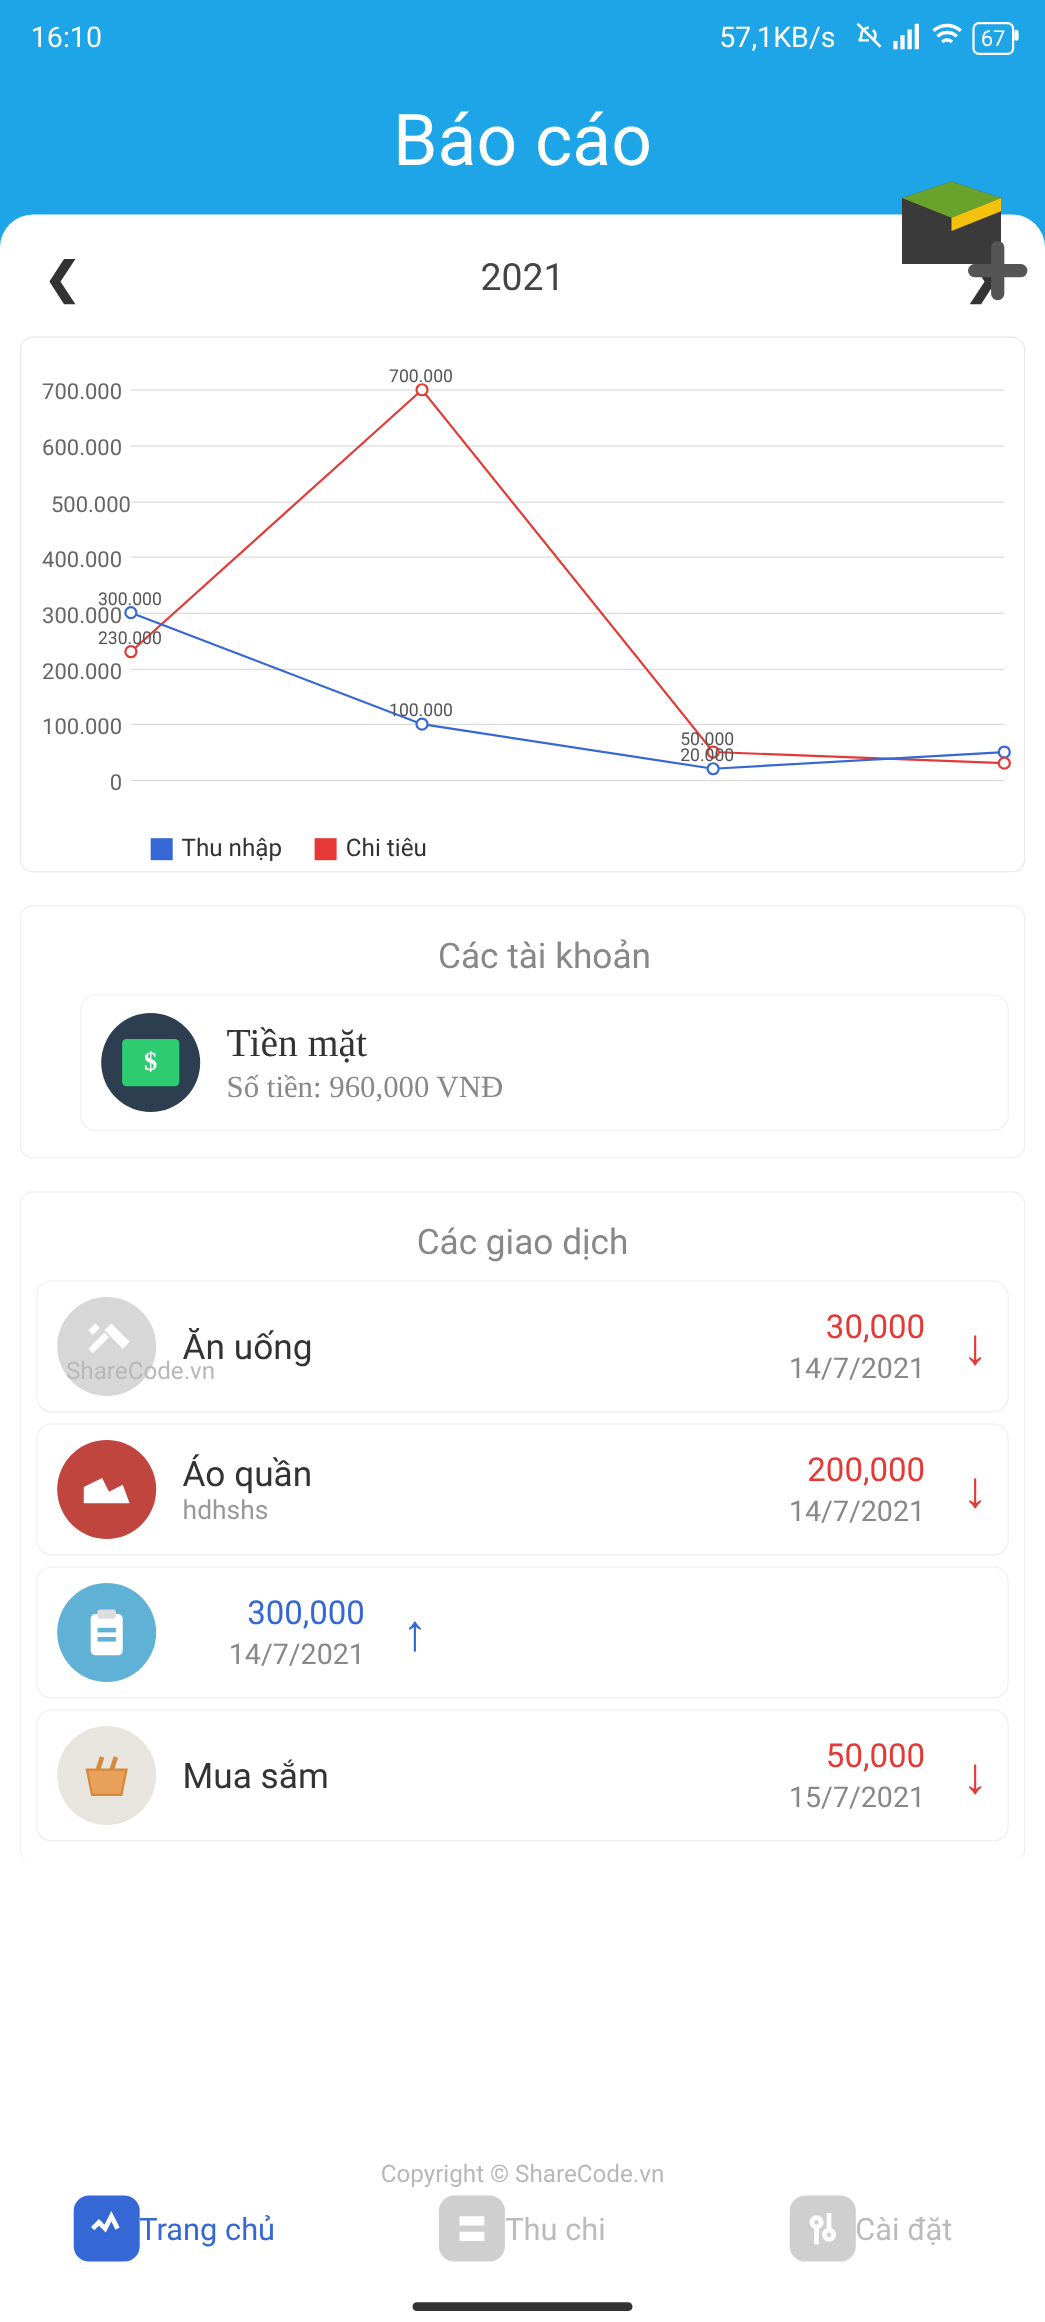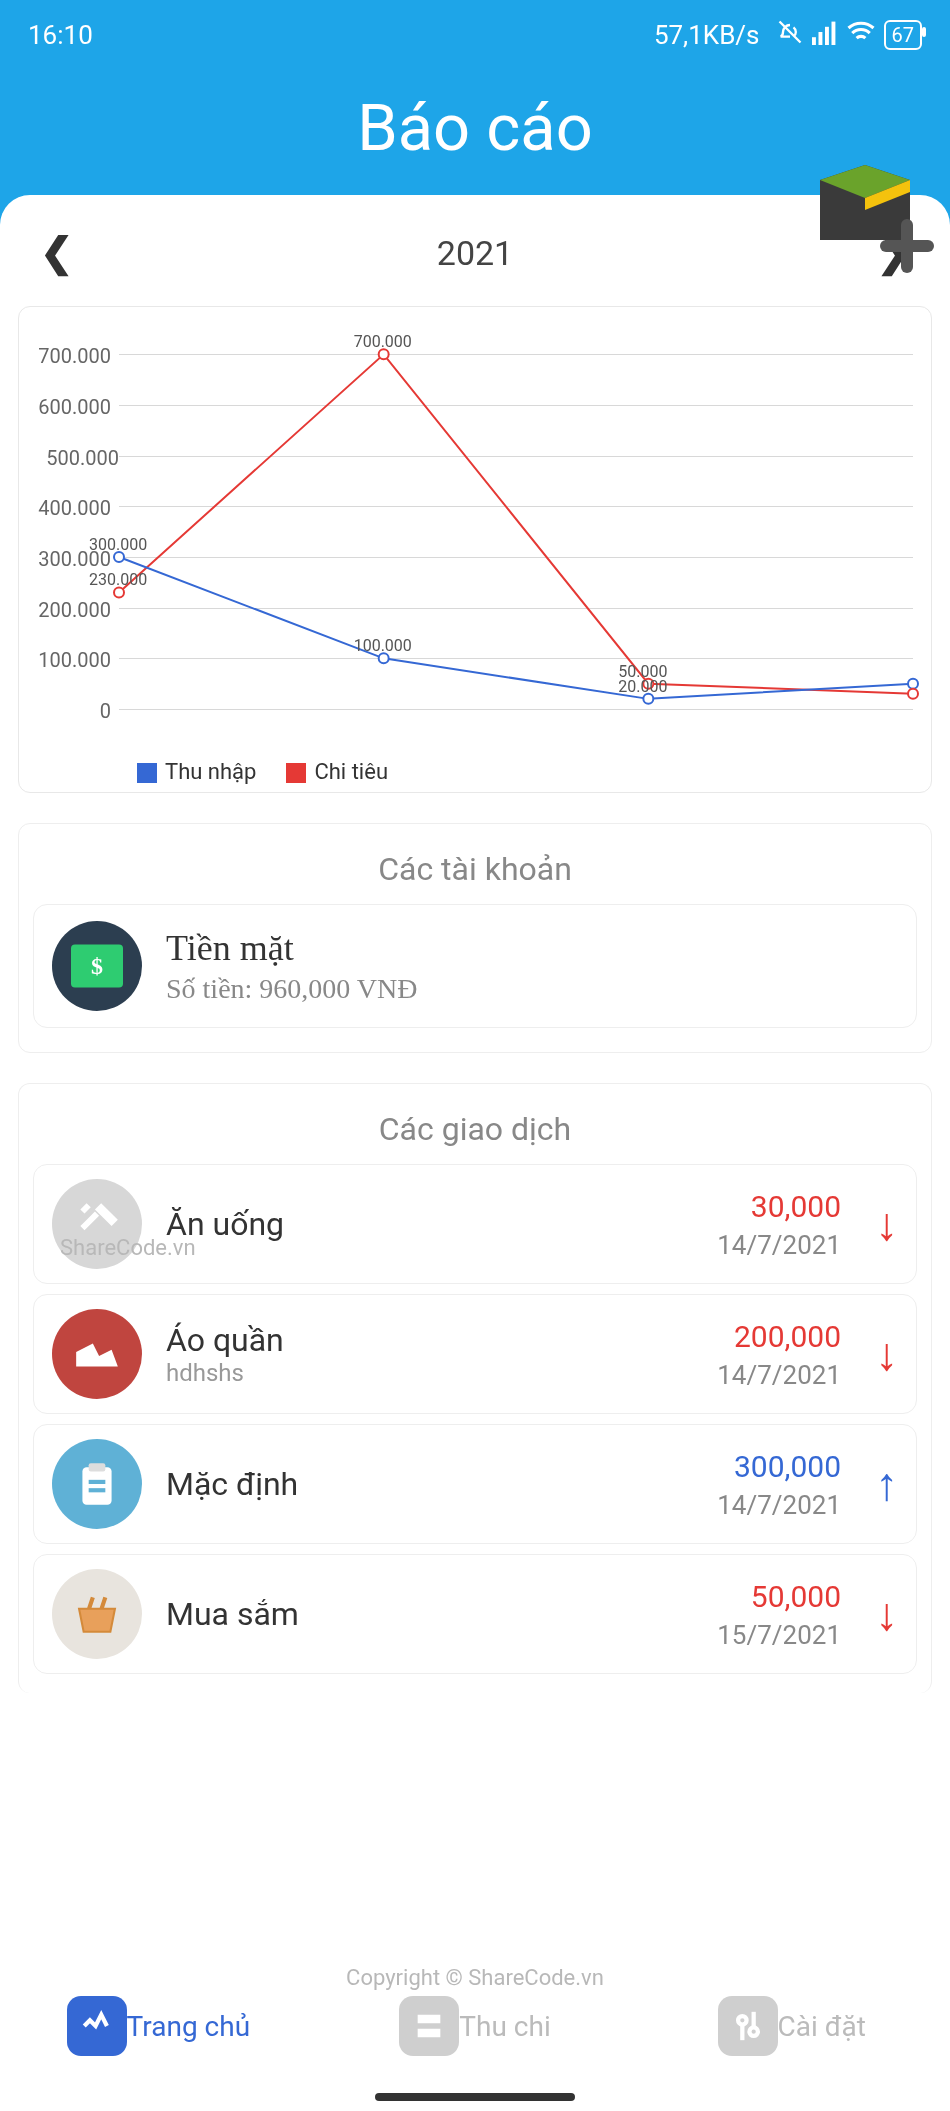--- a/index.html
+++ b/index.html
@@ -211,21 +211,21 @@
         <div class="pt-label" style="left: 62px; top: 251.467px;">230.000</div>
         <div class="pt-label" style="left: 326.667px; top: 13.3333px;">700.000</div>
         <div class="pt-label" style="left: 591.333px; top: 342.667px;">50.000</div>
       </div>
     <div class="legend">
       <span><span class="legbox" style="background:#3568d4"></span><span>Thu nhập</span></span>
       <span><span class="legbox" style="background:#e53935"></span><span>Chi tiêu</span></span>
     </div>
   </div>
 
-  <div class="card-group" style="margin-top:30px;">
+  <div class="card-group" style="margin-top:30px;padding-left:40px;">
     <div class="section-title">Các tài khoản</div>
     <div id="accounts-list">
         <div class="acct-card">
       <div class="acct-icon"></div>
       <div>
         <div class="acct-name">Tiền mặt</div>
         <div class="acct-sub">Số tiền: 960,000 VNĐ</div>
       </div>
         </div>
       </div>
@@ -268,24 +268,20 @@
         </div>
         <div class="trans-card">
       <div class="trans-icon" style="background:#5fb1d6">
             <svg width="50" height="50" viewBox="0 0 24 24" fill="#fff">
               <rect x="5" y="4" width="14" height="18" rx="2"></rect>
               <rect x="8" y="2" width="8" height="4" rx="1" fill="#ddd"></rect>
               <rect x="8" y="10" width="8" height="2" fill="#5fb1d6"></rect>
               <rect x="8" y="14" width="8" height="2" fill="#5fb1d6"></rect>
             </svg>
           </div>
-      <div class="trans-text">
-        <div class="trans-title">Mặc định</div>
-
-      </div>
       <div class="trans-right">
         <div class="trans-amt amt-blue">300,000</div>
         <div class="trans-date">14/7/2021</div>
       </div>
       <span class="arrow amt-blue">↑</span>
         </div>
         <div class="trans-card">
       <div class="trans-icon" style="background:#e8e4de">
             <svg width="50" height="50" viewBox="0 0 24 24" fill="#d48a3a">
               <path d="M4 10h16l-2 10H6zM8 10l2-6m4 6l2-6" stroke="#d48a3a" stroke-width="2" fill="none"></path>

